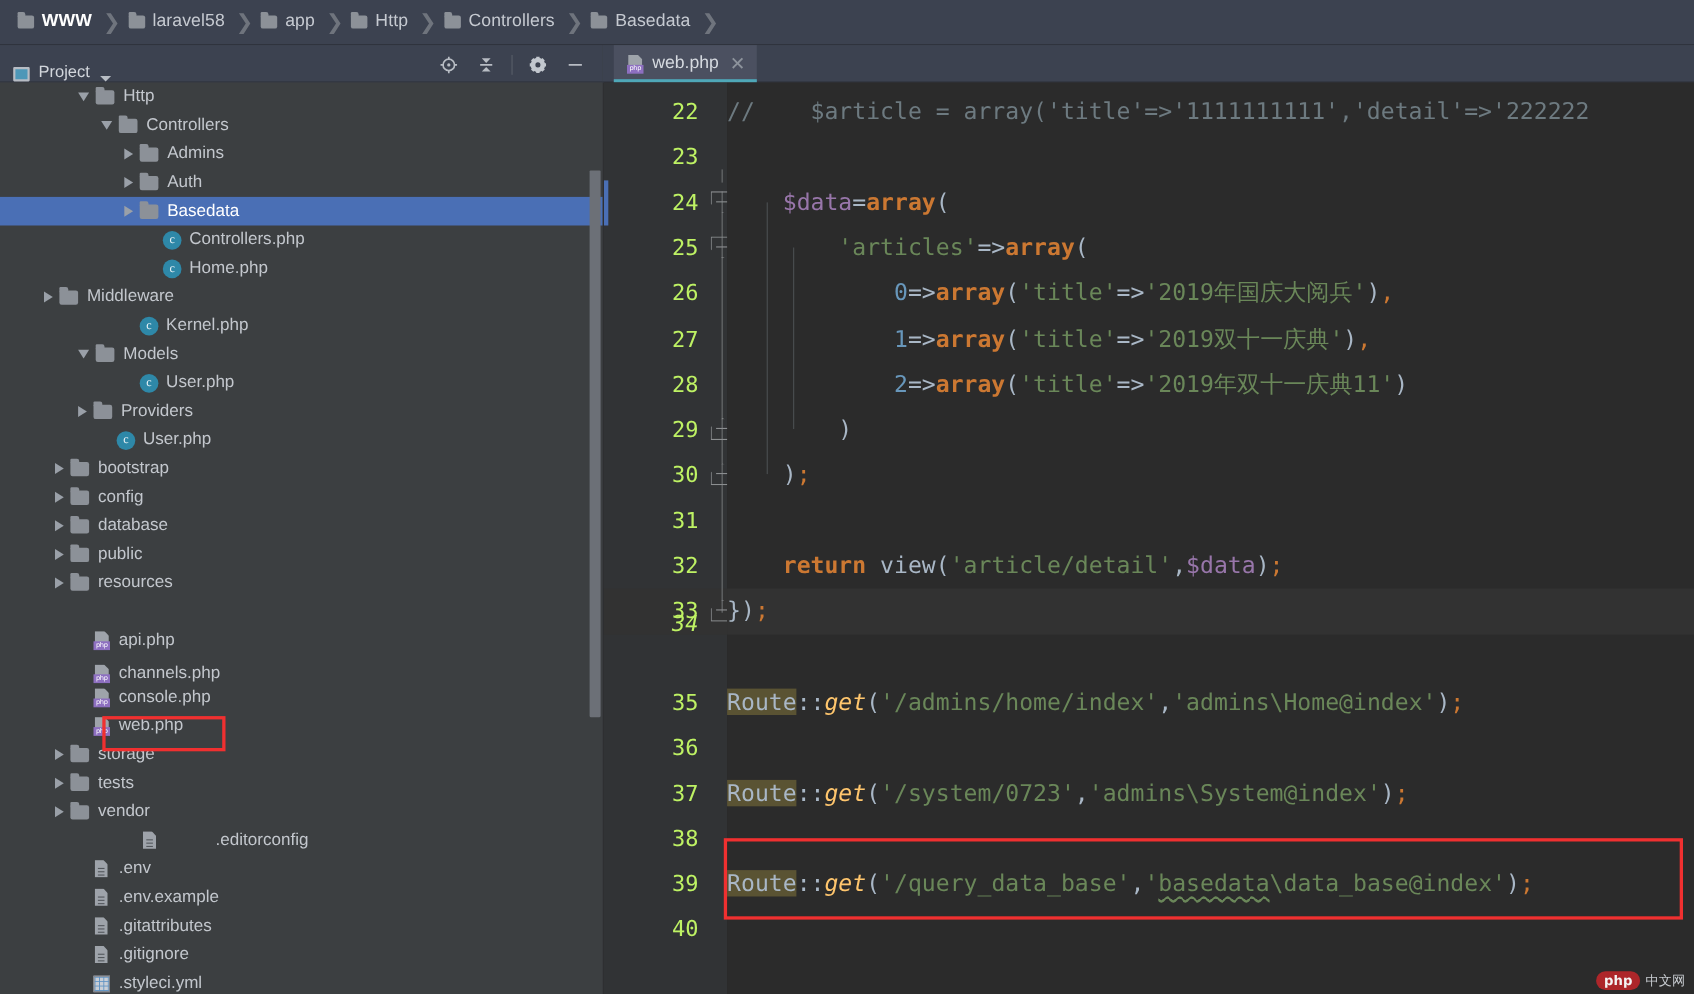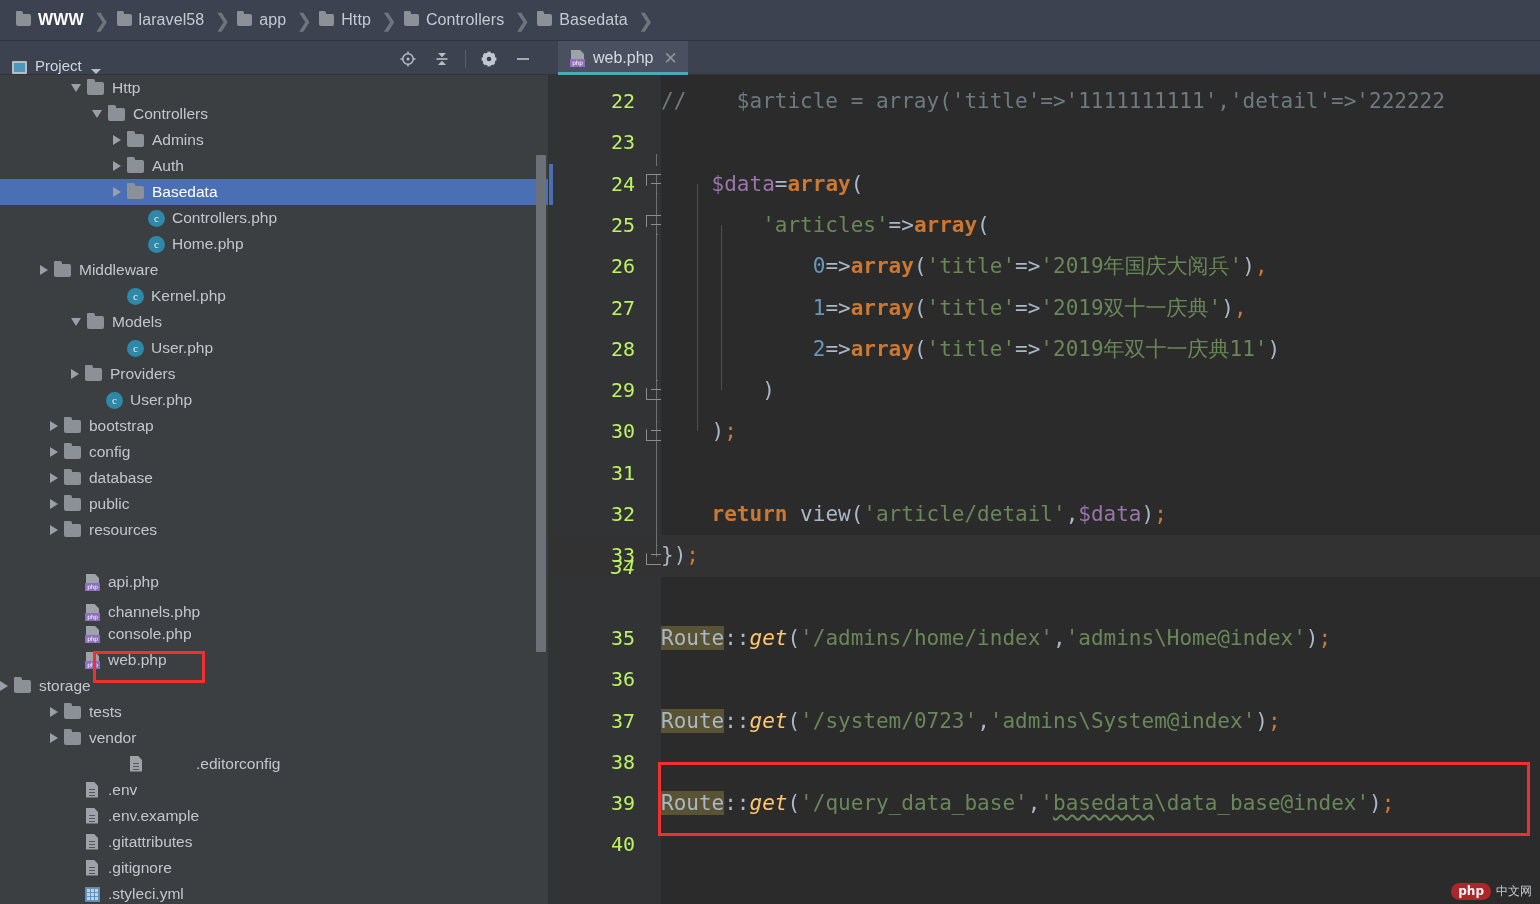--- a/index.html
+++ b/index.html
@@ -459,21 +459,21 @@
         <span class="lbl">console.php</span>
       </div>
       <div class="row" style="top: 572px; position: absolute; left: 0px; right: 0px; padding-left: 71px;">
         <span class="twisty none"></span>
         <span class="php-ic tree-php">
           <span class="pg"></span>
           <span class="badge">php</span>
         </span>
         <span class="lbl">web.php</span>
       </div>
-      <div class="row" style="top: 598px; position: absolute; left: 0px; right: 0px; ">
+      <div class="row" style="top: 598px; position: absolute; left: 0px; right: 0px; padding-left: 50px;">
         <span class="twisty closed"></span>
         <span class="folder-ic2"></span>
         <span class="lbl">storage</span>
       </div>
       <div class="row" style="top: 624px; position: absolute; left: 0px; right: 0px; padding-left: 50px;">
         <span class="twisty closed"></span>
         <span class="folder-ic2"></span>
         <span class="lbl">tests</span>
       </div>
       <div class="row" style="top: 650px; position: absolute; left: 0px; right: 0px; padding-left: 50px;">

